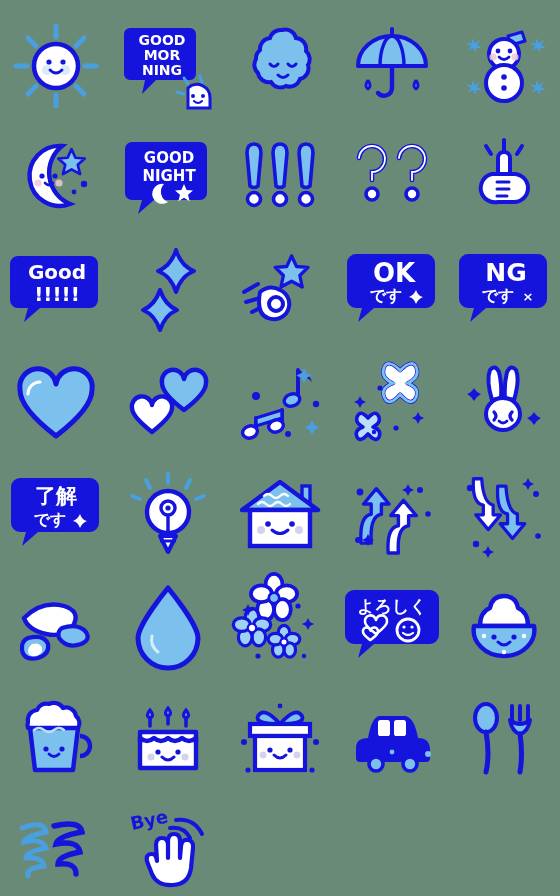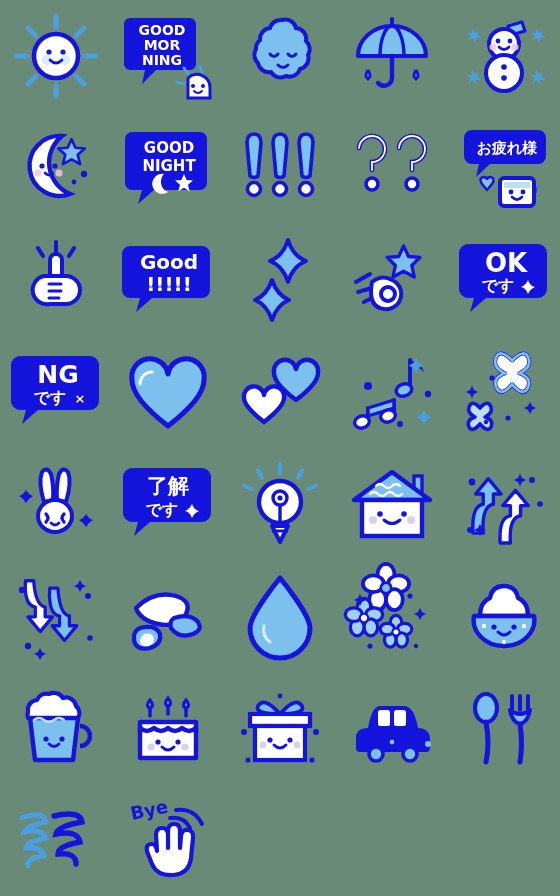--- a/index.html
+++ b/index.html
@@ -11,21 +11,21 @@
     overflow:hidden;
   }
   #grid{
     width:560px;height:896px;
     display:grid;
     grid-template-columns:repeat(5,112px);
     grid-template-rows:repeat(8,112px);
   }
   .cell{
     width:112px;height:112px;
-    display:flex;align-items:center;justify-content:center;
+    display:flex;align-items:flex-end;justify-content:center;
     position:relative;
   }
   .cell svg{display:block;overflow:visible;}
   .bub-txt{
     font-family:"DejaVu Sans", sans-serif;
     font-weight:bold;
     fill:#ffffff;
     text-anchor:middle;
     dominant-baseline:middle;
   }
@@ -171,34 +171,20 @@
       <g fill="none" stroke="#ffffff" stroke-width="1.8" stroke-linecap="round">
         <path d="M13 26 a13 13 0 1 1 13 14 v8"></path>
         <path d="M53 26 a13 13 0 1 1 13 14 v8"></path>
       </g>
       <circle cx="26" cy="62" r="6" fill="#ffffff" stroke="#1414dc" stroke-width="3.6"></circle>
       <circle cx="66" cy="62" r="6" fill="#ffffff" stroke="#1414dc" stroke-width="3.6"></circle>
     </svg>
 
   </div>
 
-  <div class="cell" title="Otsukaresama bubble with mug">
-    <svg width="92" height="92" viewBox="0 0 92 92">
-      <path d="M14 8 h66 a8 8 0 0 1 8 8 v18 a8 8 0 0 1 -8 8 h-48 l-14 13 l3 -13 h-7 a8 8 0 0 1 -8 -8 v-18 a8 8 0 0 1 8 -8 z" fill="#1414dc"></path>
-      <text class="bub-txt" x="49" y="26" font-size="15" font-family="'DejaVu Sans', sans-serif">お疲れ様</text>
-      <path d="M24 62 q-4 -6 2 -7 q3 0 3 3 q0 -3 3 -3 q6 1 2 7 l-5 6 z" fill="#7cc0ee" stroke="#1414dc" stroke-width="2.4"></path>
-      <path d="M74 62 a8 8 0 0 1 0 12" fill="none" stroke="#1414dc" stroke-width="4"></path>
-      <rect x="42" y="56" width="34" height="28" rx="4" fill="#ffffff" stroke="#1414dc" stroke-width="4"></rect>
-      <rect x="46" y="60" width="26" height="6" fill="#bcdff8"></rect>
-      <circle cx="53" cy="70" r="2.4" fill="#1414dc"></circle>
-      <circle cx="65" cy="70" r="2.4" fill="#1414dc"></circle>
-      <path d="M54 75 q5 5 10 0" fill="none" stroke="#1414dc" stroke-width="2.6" stroke-linecap="round"></path>
-    </svg>
-
-  </div>
 
   <div class="cell" title="Hand pointing up idea">
     <svg width="92" height="92" viewBox="0 0 92 92">
       <g stroke="#1414dc" stroke-width="4" stroke-linecap="round">
         <line x1="46" y1="8" x2="46" y2="18"></line>
         <line x1="28" y1="14" x2="33" y2="22"></line>
         <line x1="64" y1="14" x2="59" y2="22"></line>
       </g>
       <path d="M40 26 a6 6 0 0 1 12 0 v16 h-12 z" fill="#ffffff" stroke="#1414dc" stroke-width="4"></path>
       <path d="M34 42 h22 a9 9 0 0 1 0 28 h-16 a9 9 0 0 1 -6 -28 z" fill="#ffffff" stroke="#1414dc" stroke-width="4"></path>
@@ -466,20 +452,35 @@
         <path d="M14 24 l2 4 l4 2 l-4 2 l-2 4 l-2 -4 l-4 -2 l4 -2 z"></path>
         <path d="M74 38 l2 4 l4 2 l-4 2 l-2 4 l-2 -4 l-4 -2 l4 -2 z"></path>
         <circle cx="64" cy="26" r="2.6"></circle>
         <circle cx="24" cy="76" r="2.6"></circle>
         <circle cx="70" cy="76" r="2.2"></circle>
       </g>
     </svg>
 
   </div>
 
+  <div class="cell" title="Yoroshiku bubble">
+    <svg width="92" height="92" viewBox="0 0 92 92">
+      <path d="M8 10 h76 a9 9 0 0 1 9 9 v36 a9 9 0 0 1 -9 9 h-56 l-16 14 l4 -14 h-8 a9 9 0 0 1 -9 -9 v-36 a9 9 0 0 1 9 -9 z" fill="#1414dc"></path>
+      <text class="bub-txt" x="46" y="27" font-size="17" font-family="'DejaVu Sans', sans-serif">よろしく</text>
+      <g fill="none" stroke="#ffffff" stroke-width="2.6" stroke-linejoin="round">
+        <path d="M30 54 C22 48 19 45 19 42 a5 5 0 0 1 11 -2 a5 5 0 0 1 11 2 c0 3 -3 6 -11 12 z"></path>
+        <path d="M24 60 C19 56 17 54 17 52 a3.6 3.6 0 0 1 7.5 -1.4 a3.6 3.6 0 0 1 7.5 1.4 c0 2 -2 4 -7.5 8 z"></path>
+      </g>
+      <circle cx="62" cy="50" r="11" fill="none" stroke="#ffffff" stroke-width="2.8"></circle>
+      <circle cx="58" cy="47" r="1.6" fill="#ffffff"></circle>
+      <circle cx="66" cy="47" r="1.6" fill="#ffffff"></circle>
+      <path d="M57 53 q5 4 10 0" fill="none" stroke="#ffffff" stroke-width="2.2" stroke-linecap="round"></path>
+    </svg>
+
+  </div>
 
   <div class="cell" title="Smiling shaved ice bowl">
     <svg width="92" height="92" viewBox="0 0 92 92">
       <path d="M22 46 q0 -14 10 -18 q2 -12 14 -12 q12 0 14 12 q10 4 10 18 z" fill="#ffffff" stroke="#1414dc" stroke-width="4.4" stroke-linejoin="round"></path>
       <path d="M16 46 h60 a30 26 0 0 1 -30 30 a30 26 0 0 1 -30 -30 z" fill="#7cc0ee" stroke="#1414dc" stroke-width="4.4" stroke-linejoin="round"></path>
       <circle cx="36" cy="57" r="2.6" fill="#1414dc"></circle>
       <circle cx="56" cy="57" r="2.6" fill="#1414dc"></circle>
       <path d="M40 62 q6 6 12 0" fill="none" stroke="#1414dc" stroke-width="3" stroke-linecap="round"></path>
       <g fill="#ffffff">
         <circle cx="26" cy="56" r="2.2"></circle>

